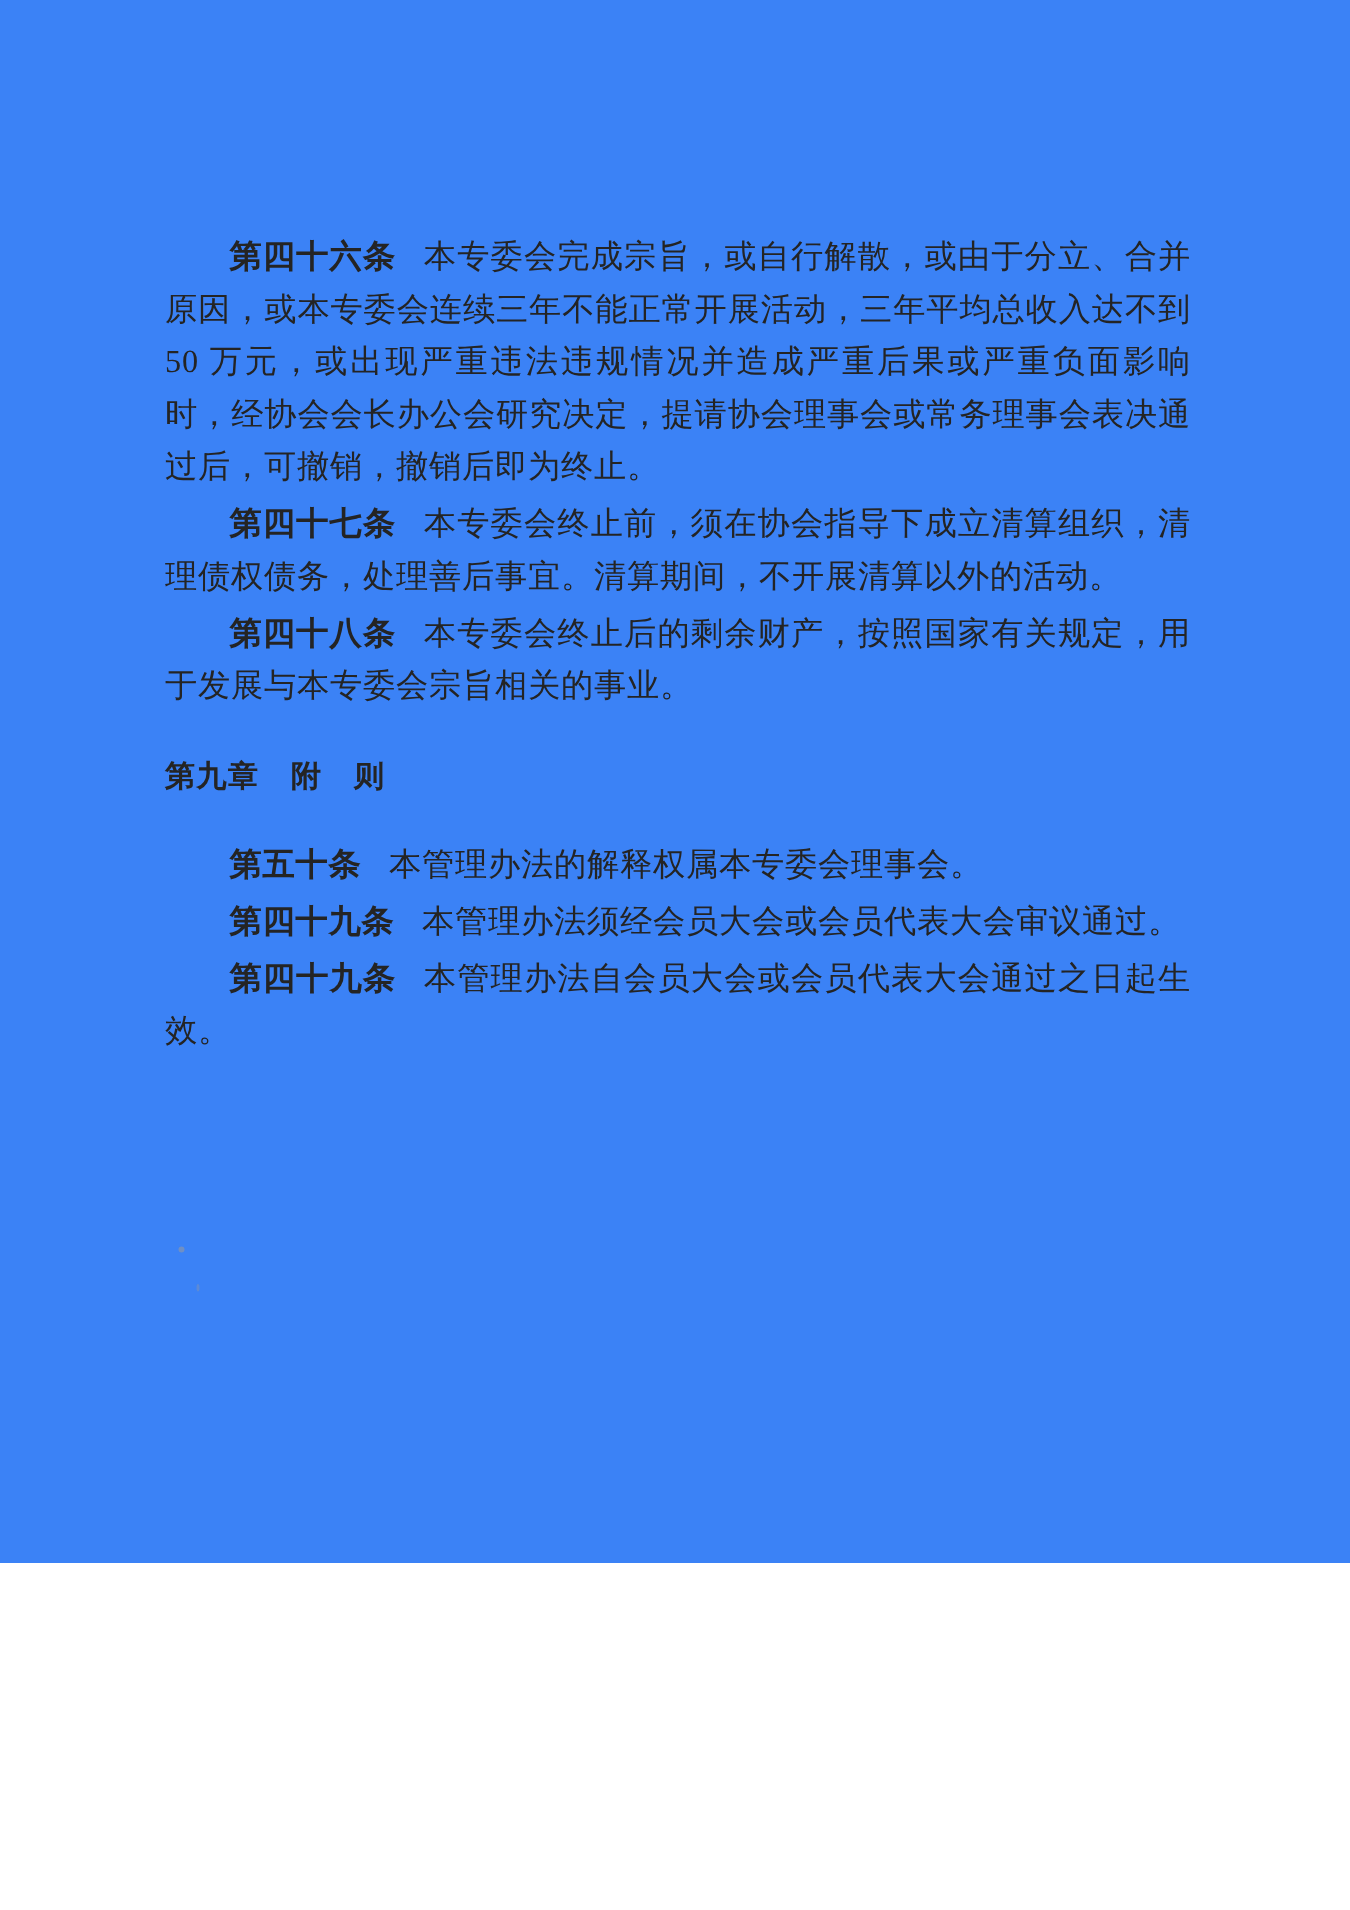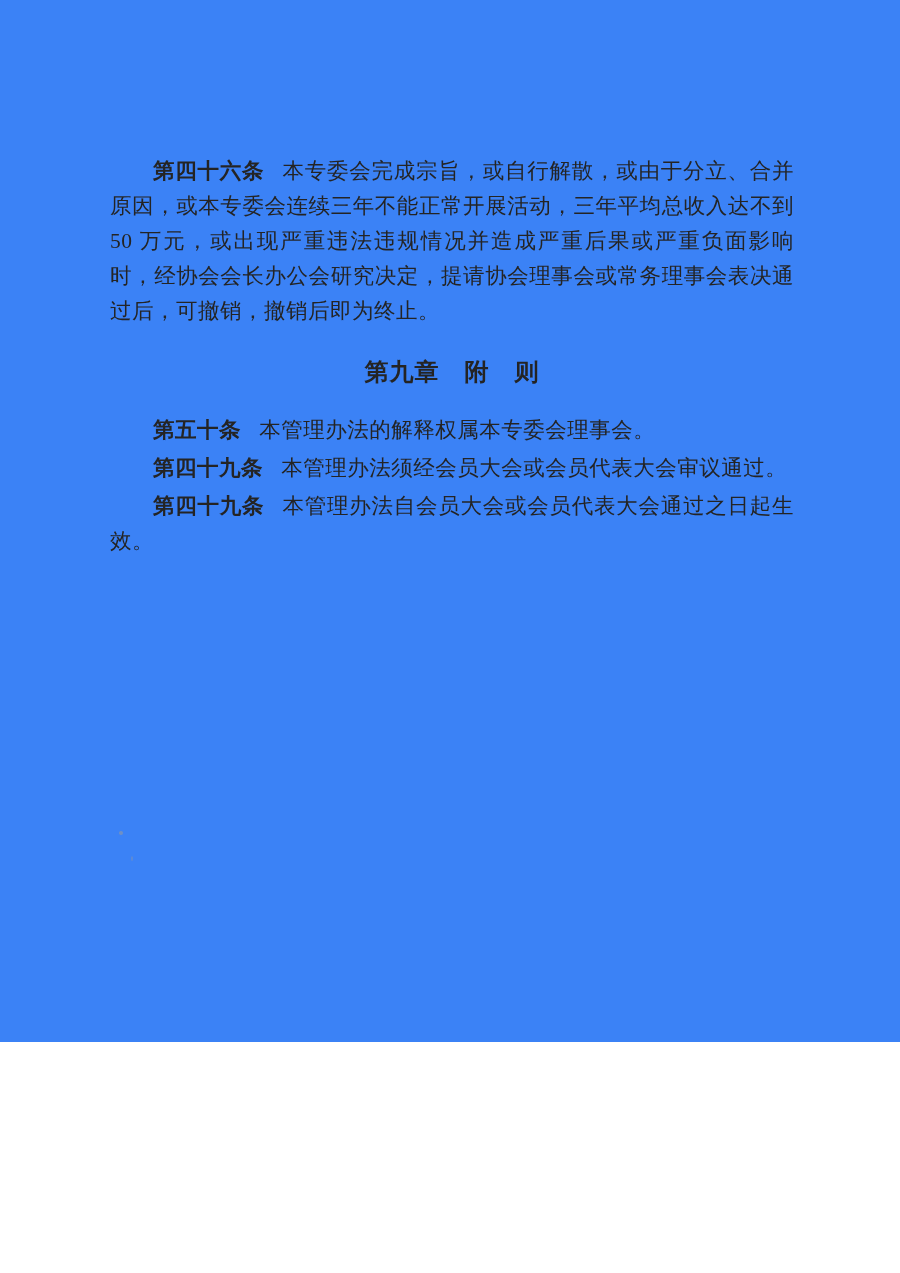--- a/index.html
+++ b/index.html
@@ -28,24 +28,24 @@
   }
   .para {
     text-indent: 2em;
     margin: 3px 0;
   }
   .art-num {
     font-weight: bold;
     margin-right: 0.85em;
   }
   .chapter-heading {
-    text-align: center;
+    text-align: left;
     text-indent: 0;
     font-weight: bold;
-    font-size: 24px;
+    font-size: 20px;
     line-height: 36px;
     margin: 25px 0 23px 0;
     letter-spacing: 1px;
   }
   .page-number {
     position: absolute;
     left: 126px;
     top: 1145px;
     font-size: 16px;
     letter-spacing: 2px;
@@ -62,21 +62,23 @@
   .speck-2 { left: 131px; top: 856px; width: 2px; height: 5px; opacity: 0.35; }
 </style>
 </head>
 <body>
 
 <div class="page">
   <div class="content">
 
     <p class="para"><span class="art-num">第四十六条</span><span>本专委会完成宗旨，或自行解散，或由于分立、合并原因，或本专委会连续三年不能正常开展活动，三年平均总收入达不到 50 万元，或出现严重违法违规情况并造成严重后果或严重负面影响时，经协会会长办公会研究决定，提请协会理事会或常务理事会表决通过后，可撤销，撤销后即为终止。</span></p>
 
+    <p class="para"><span class="art-num">第四十七条</span><span>本专委会终止前，须在协会指导下成立清算组织，清理债权债务，处理善后事宜。清算期间，不开展清算以外的活动。</span></p>
 
+    <p class="para"><span class="art-num">第四十八条</span><span>本专委会终止后的剩余财产，按照国家有关规定，用于发展与本专委会宗旨相关的事业。</span></p>
 
     <h2 class="chapter-heading">第九章　附　则</h2>
 
     <p class="para"><span class="art-num">第五十条</span><span>本管理办法的解释权属本专委会理事会。</span></p>
 
     <p class="para"><span class="art-num">第四十九条</span><span>本管理办法须经会员大会或会员代表大会审议通过。</span></p>
 
     <p class="para"><span class="art-num">第四十九条</span><span>本管理办法自会员大会或会员代表大会通过之日起生效。</span></p>
 
   </div>

